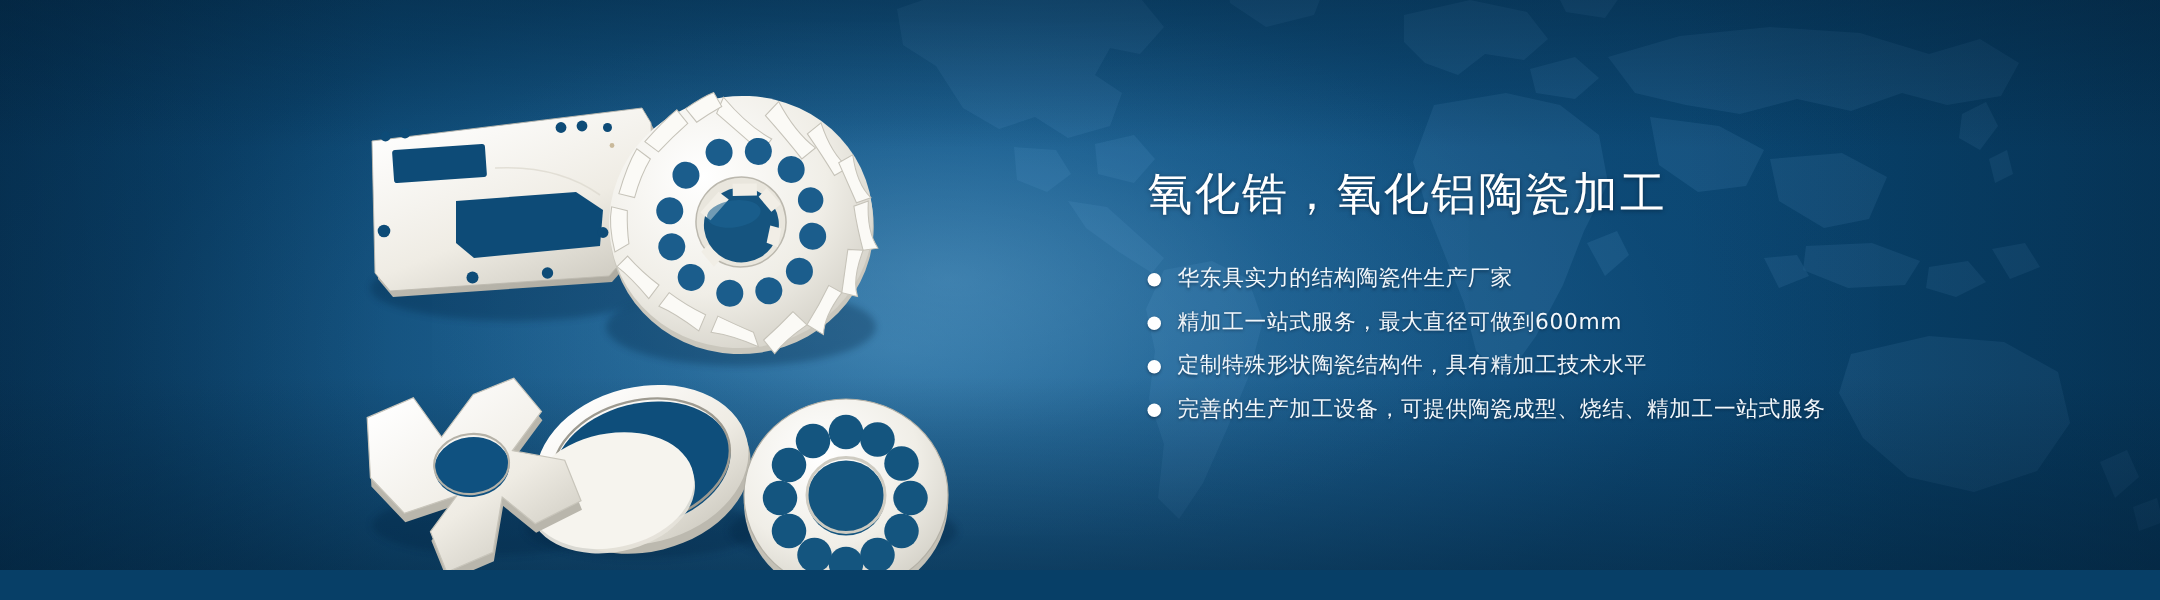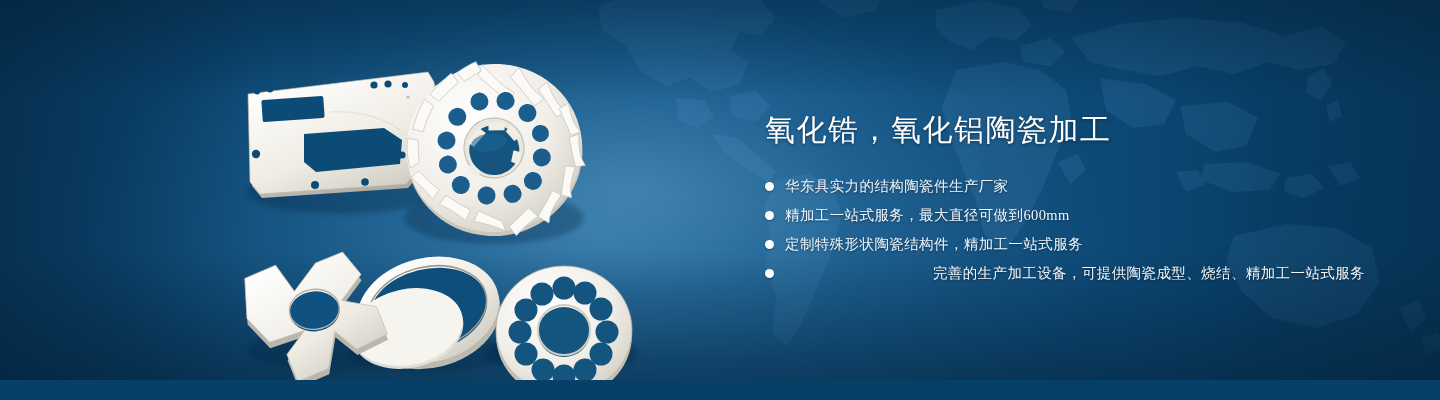--- a/index.html
+++ b/index.html
@@ -92,23 +92,22 @@
   .bullets {
     list-style: none;
     margin: 0;
     padding: 0;
   }
   .bullets li {
     display: flex;
     align-items: center;
     margin-bottom: 9px;
     white-space: nowrap;
-    font-family: Liberation Serif, serif;
-  }
-  .bullets li:last-child { margin-bottom: 0; justify-content: space-between; }
+  }
+  .bullets li:last-child { margin-bottom: 0; }
   .dot {
     width: 9px;
     height: 9px;
     border-radius: 50%;
     background: #ffffff;
     flex: 0 0 auto;
     margin-right: 11px;
     box-shadow: 0 1px 2px rgba(0,15,35,0.4);
   }
   .bullet-text {
@@ -327,21 +326,21 @@
       <li>
         <span class="dot"></span>
         <span class="bullet-text">华东具实力的结构陶瓷件生产厂家</span>
       </li>
       <li>
         <span class="dot"></span>
         <span class="bullet-text">精加工一站式服务，最大直径可做到600mm</span>
       </li>
       <li>
         <span class="dot"></span>
-        <span class="bullet-text">定制特殊形状陶瓷结构件，精加工一站式服务</span>
+        <span class="bullet-text">定制特殊形状陶瓷结构件，具有精加工技术水平</span>
       </li>
       <li>
         <span class="dot"></span>
         <span class="bullet-text">完善的生产加工设备，可提供陶瓷成型、烧结、精加工一站式服务</span>
       </li>
     </ul>
   </div>
 
 </div>
 

